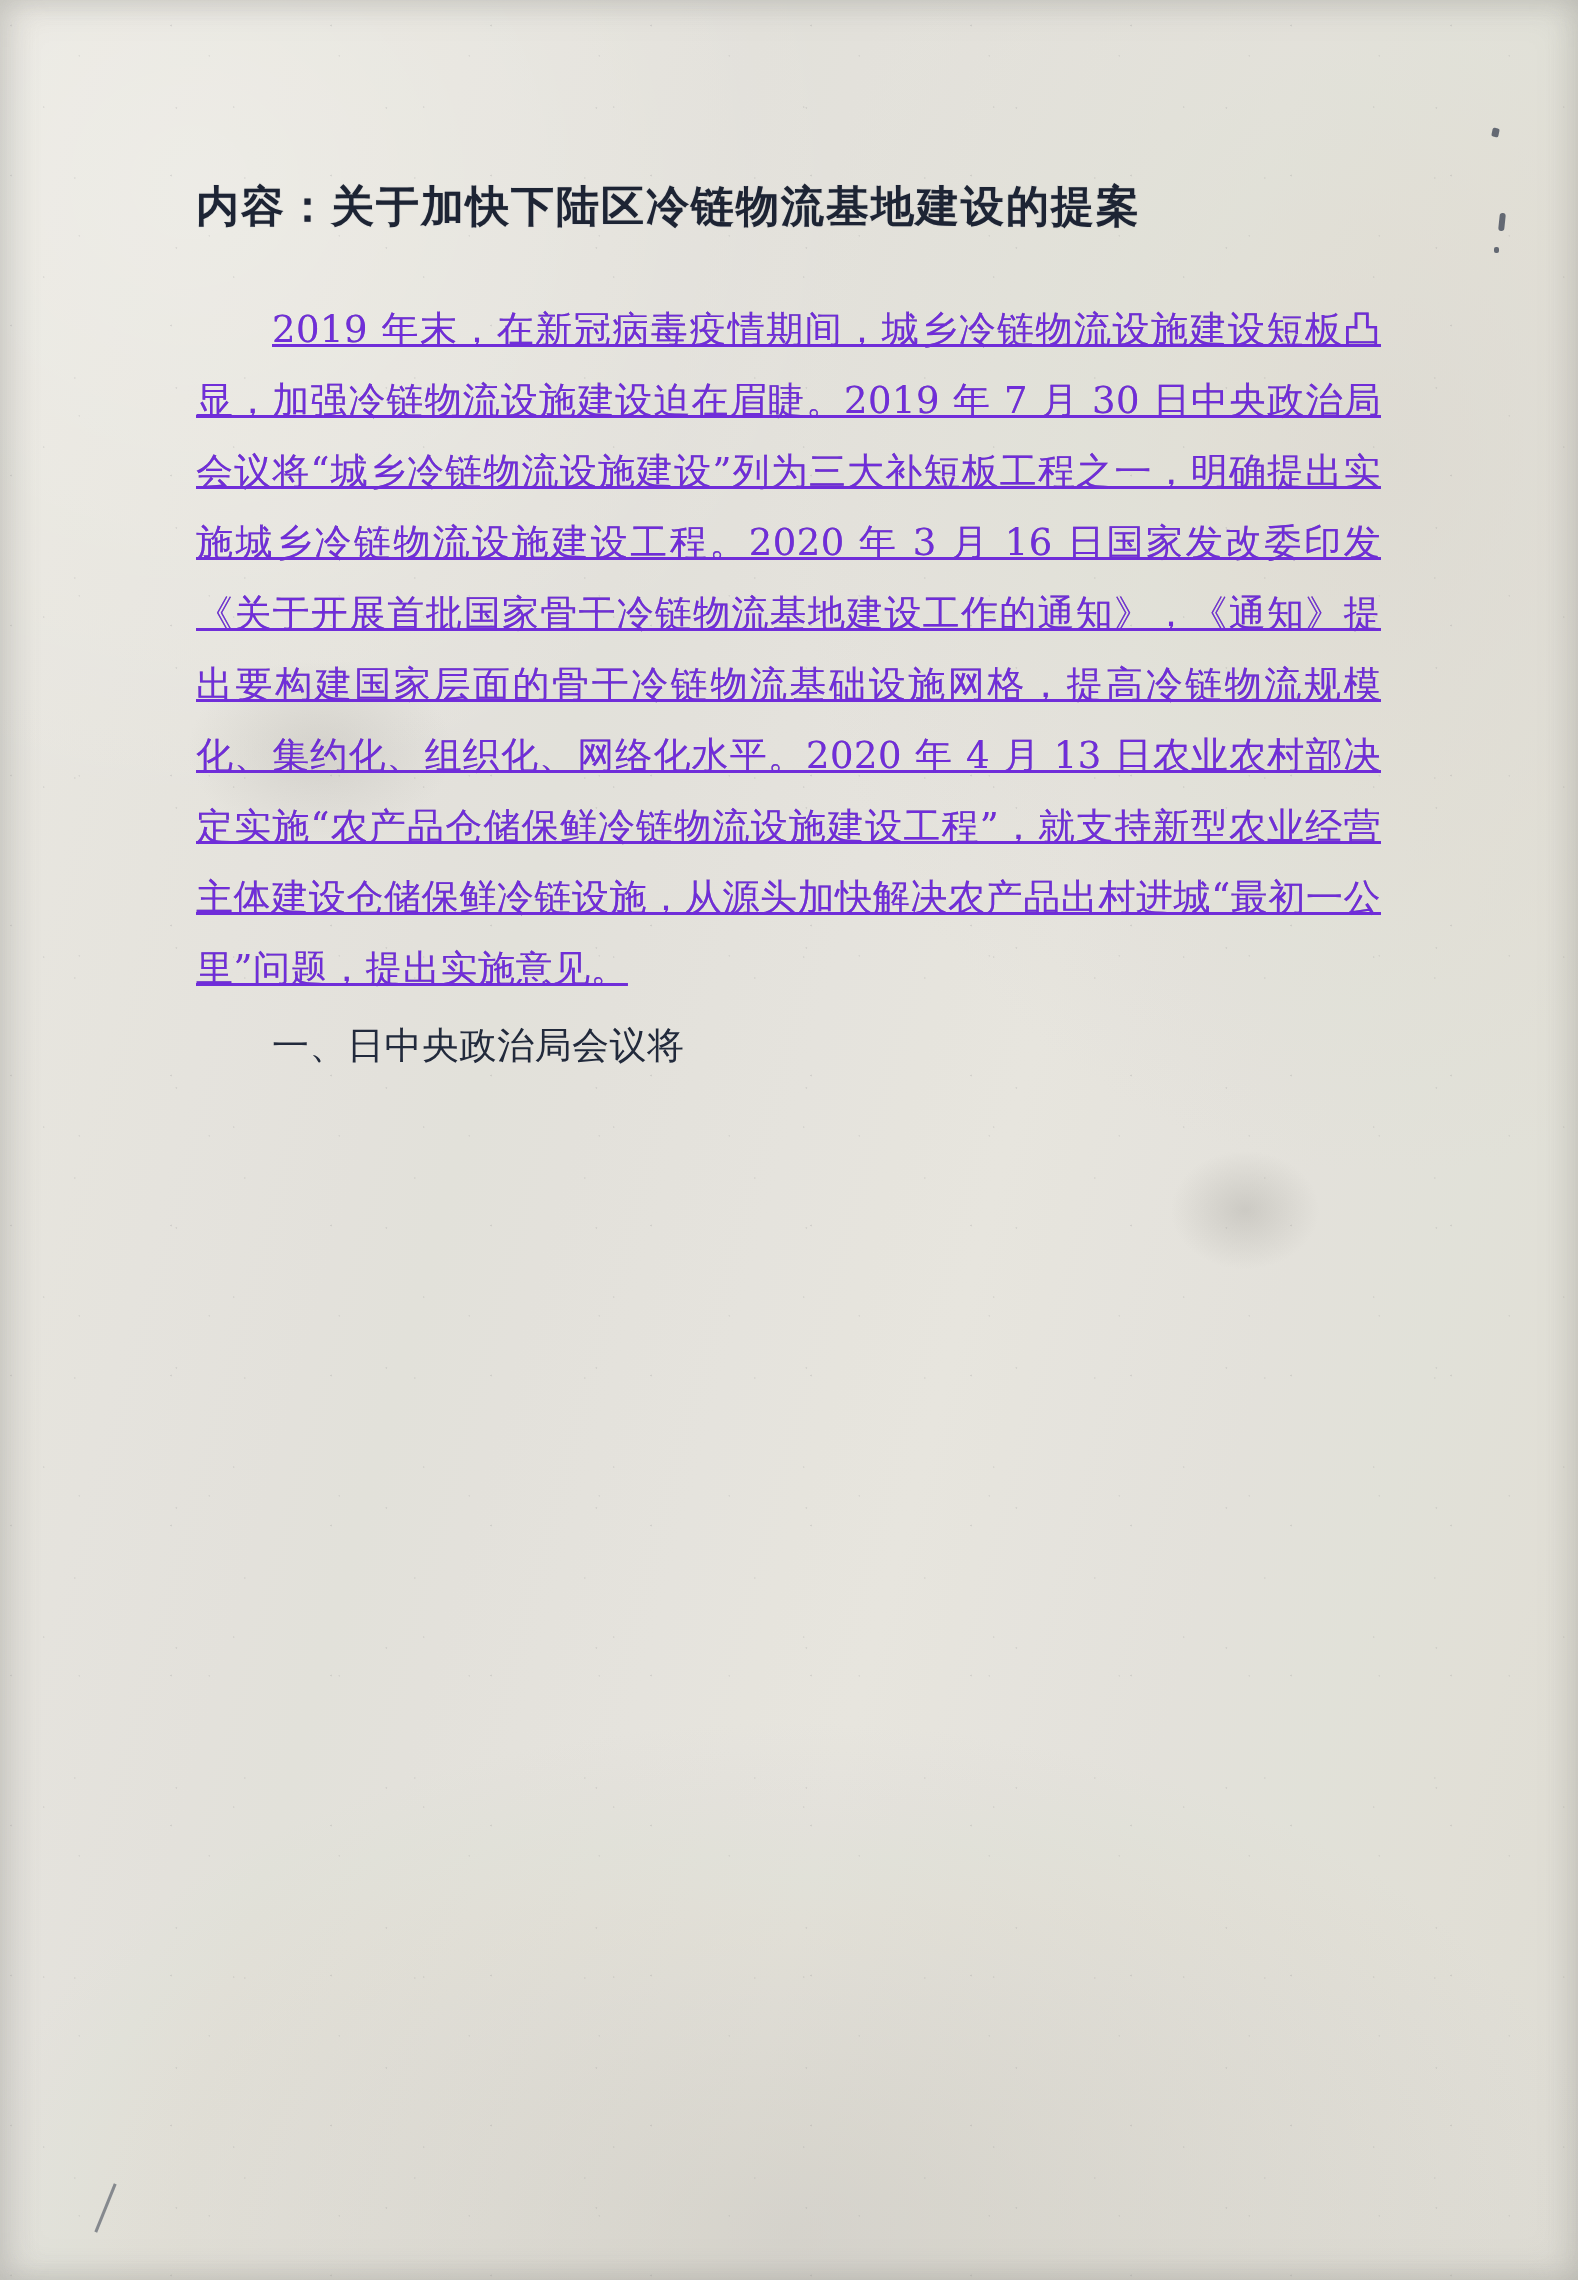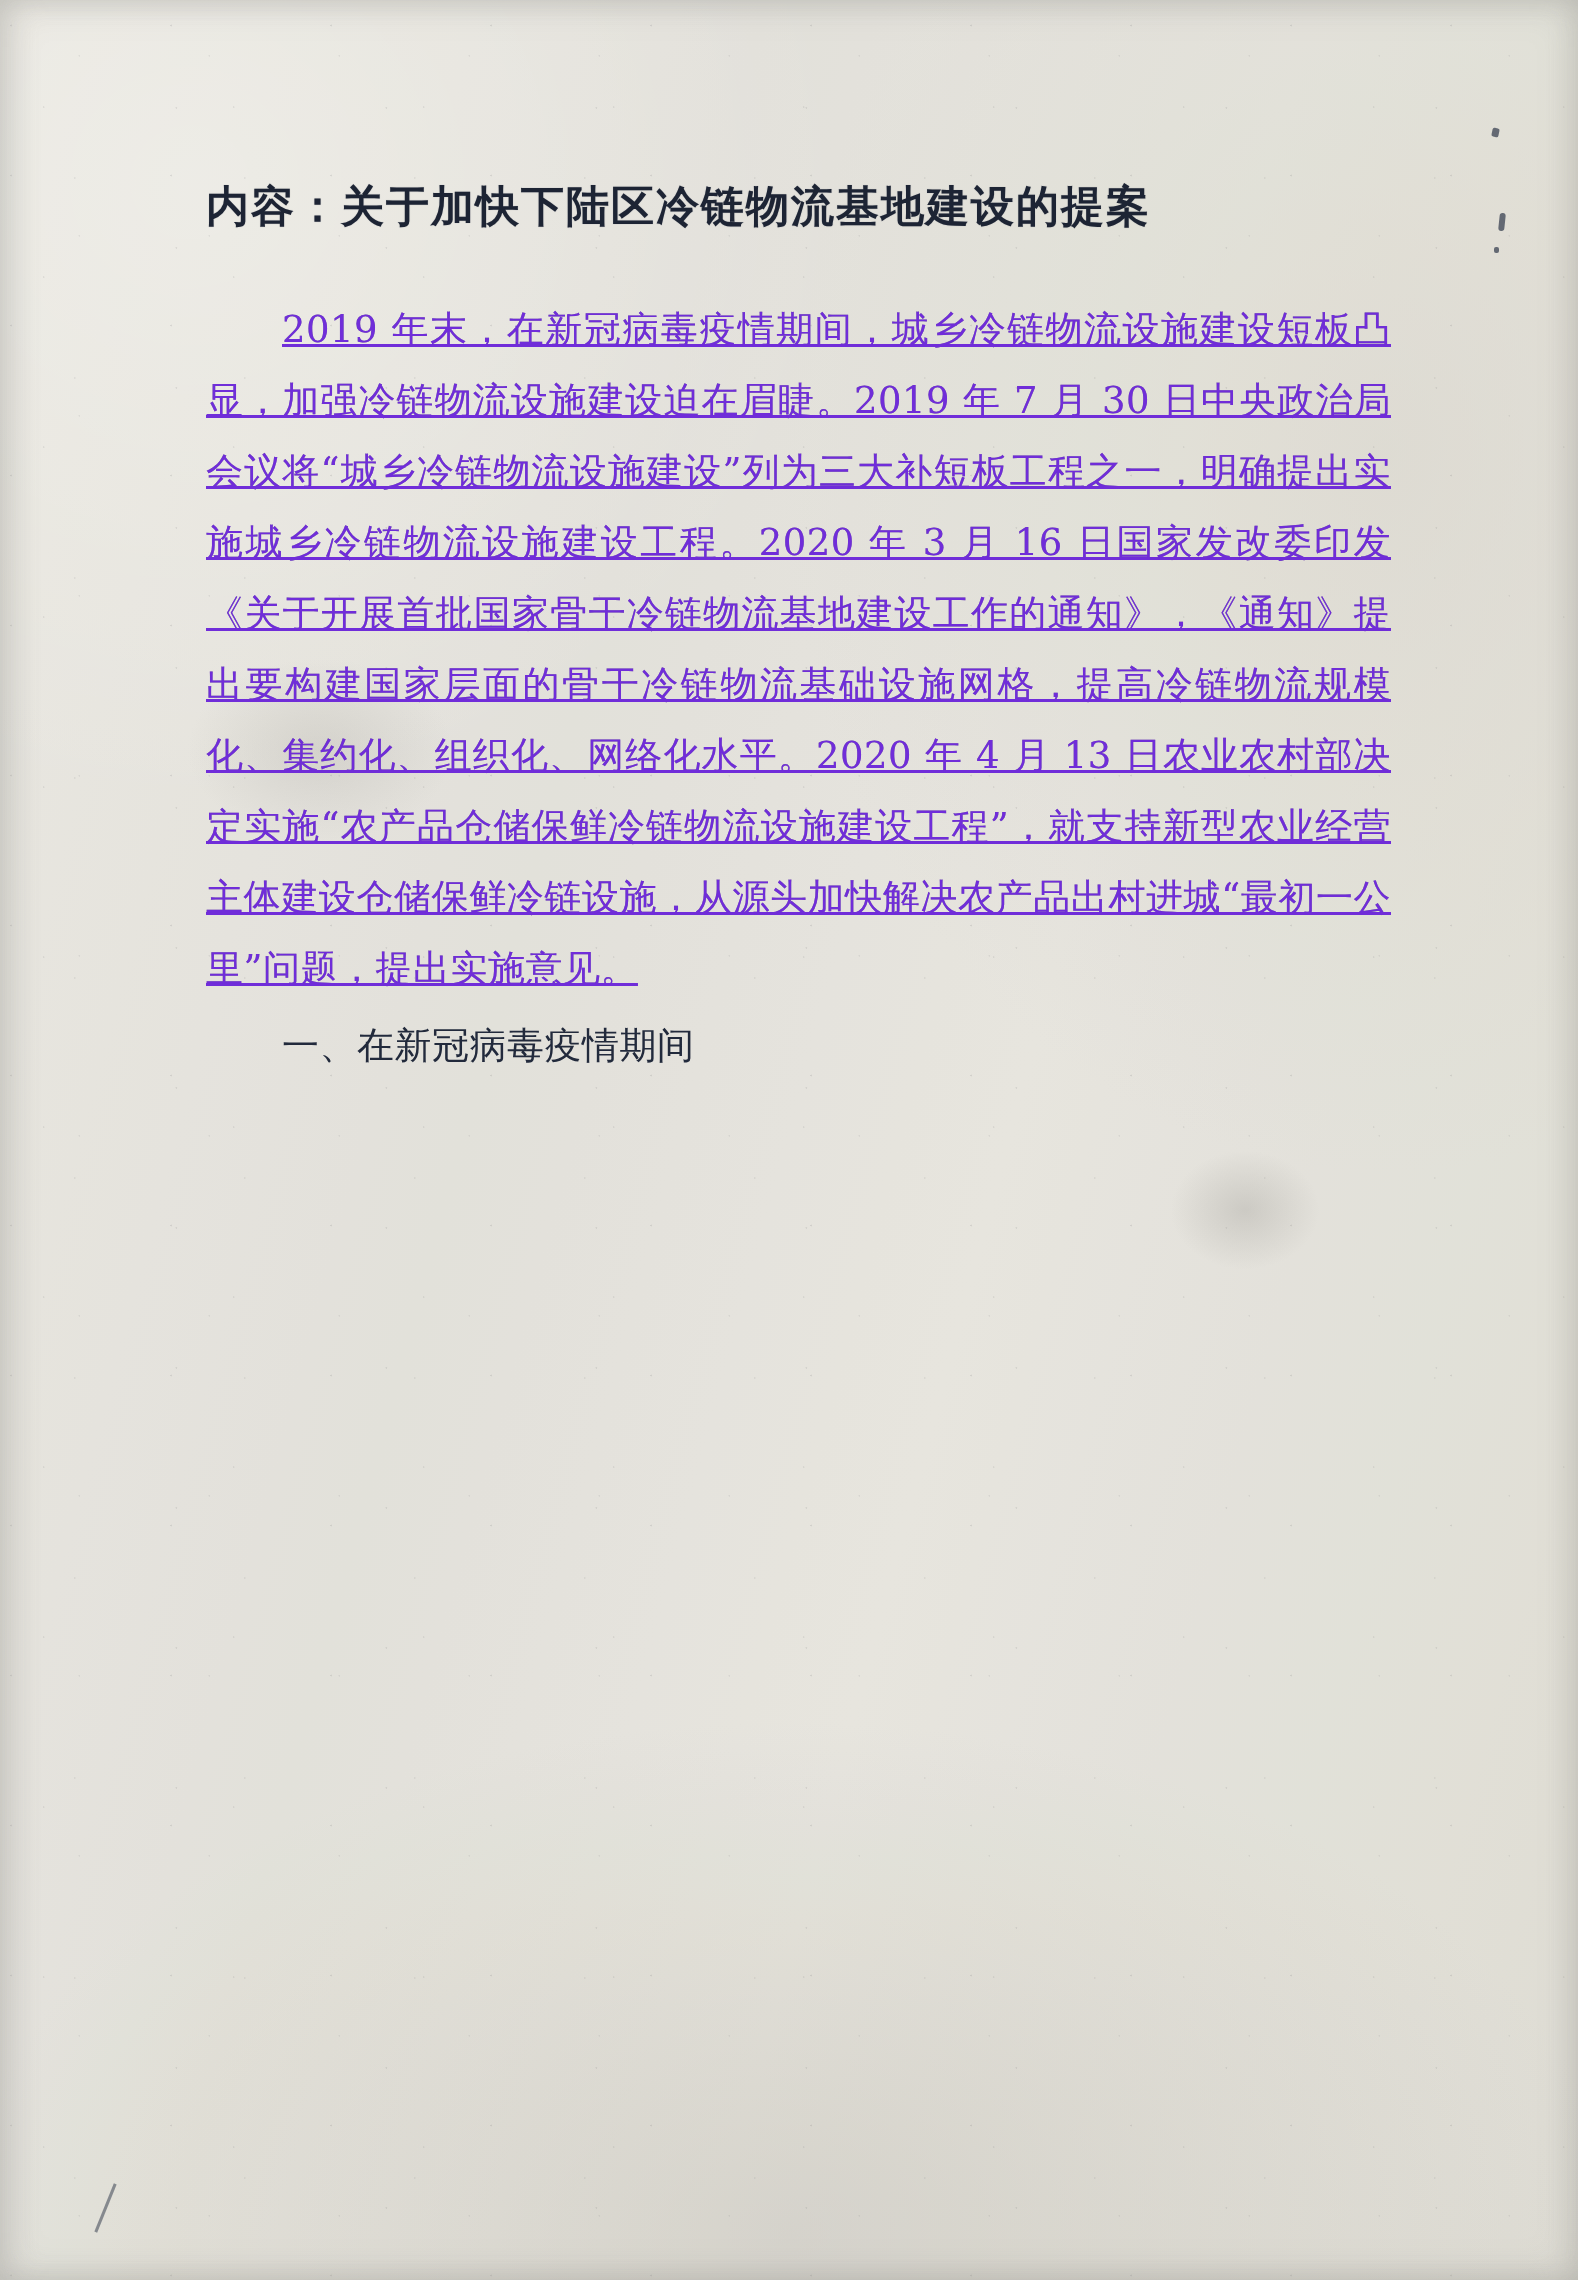--- a/index.html
+++ b/index.html
@@ -50,21 +50,21 @@
       radial-gradient(circle at 7% 17%, rgba(90,90,95,0.7) 0.7px, transparent 1.2px),
       radial-gradient(circle at 23% 63%, rgba(90,90,95,0.55) 0.6px, transparent 1.1px),
       radial-gradient(circle at 61% 31%, rgba(90,90,95,0.5) 0.6px, transparent 1.1px),
       radial-gradient(circle at 84% 77%, rgba(90,90,95,0.6) 0.7px, transparent 1.2px),
       radial-gradient(circle at 44% 89%, rgba(90,90,95,0.45) 0.6px, transparent 1.1px);
     background-size: 160px 150px, 190px 170px, 130px 180px, 210px 140px, 170px 200px;
   }
 
   .content {
     position: absolute;
-    left: 206px;
+    left: 196px;
     top: 178px;
     width: 1185px;
   }
 
   .doc-title {
     font-family: "DejaVu Serif", "Liberation Serif", serif;
     font-weight: 700;
     font-size: 43px;
     letter-spacing: 2px;
     color: #1d2434;
@@ -138,18 +138,18 @@
   <div class="mark mark-dot-1"></div>
   <div class="mark mark-dot-2"></div>
   <div class="mark mark-dot-3"></div>
   <div class="mark mark-slash"></div>
 
   <div class="content">
     <h1 class="doc-title">内容：关于加快下陆区冷链物流基地建设的提案</h1>
 
     <p class="para indent p1">2019 年末，在新冠病毒疫情期间，城乡冷链物流设施建设短板凸显，加强冷链物流设施建设迫在眉睫。2019 年 7 月 30 日中央政治局会议将“城乡冷链物流设施建设”列为三大补短板工程之一，明确提出实施城乡冷链物流设施建设工程。2020 年 3 月 16 日国家发改委印发《关于开展首批国家骨干冷链物流基地建设工作的通知》，《通知》提出要构建国家层面的骨干冷链物流基础设施网格，提高冷链物流规模化、集约化、组织化、网络化水平。2020 年 4 月 13 日农业农村部决定实施“农产品仓储保鲜冷链物流设施建设工程”，就支持新型农业经营主体建设仓储保鲜冷链设施，从源头加快解决农产品出村进城“最初一公里”问题，提出实施意见。</p>
 
-    <p class="heading">一、在新冠病毒疫情期间</p>
+    <p class="heading">一、日中央政治局会议将</p>
 
   </div>
 
   <div class="edge-shadow"></div>
 </div>
 
 </body></html>

